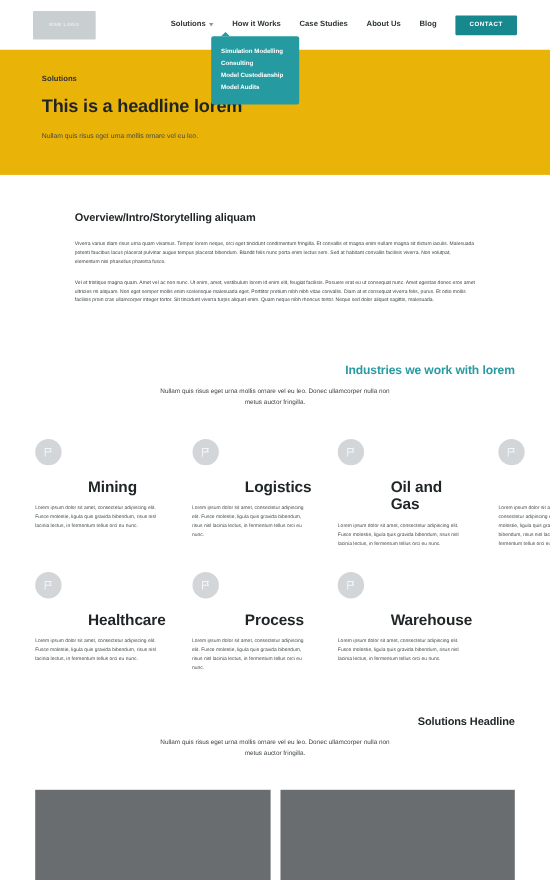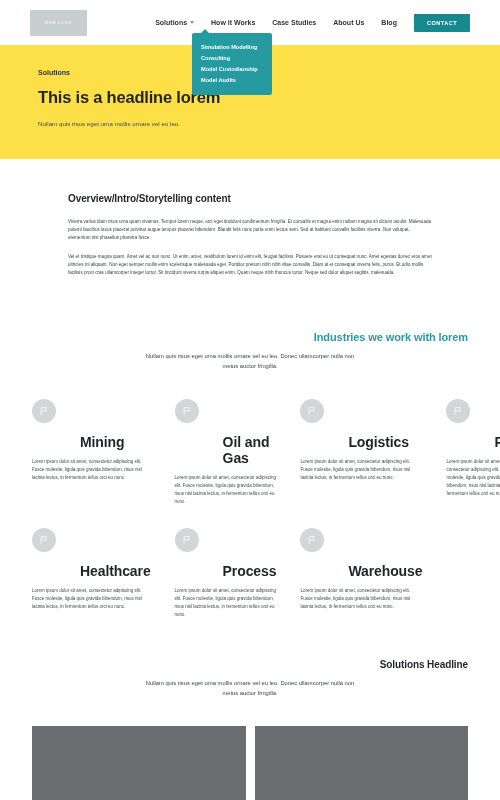--- a/index.html
+++ b/index.html
@@ -96,21 +96,21 @@
     font-size:5.6px;
     font-weight:700;
     color:#ffffff;
     line-height:11px;
     white-space:nowrap;
     cursor:pointer;
   }
 
   
   .hero{
-    background:#fde047;
+    background:#eab308;
     padding:24px 38px 30px 38px;
     position:relative;
     z-index:5;
   }
   .eyebrow{
     font-size:7px;
     font-weight:700;
     color:#2f3436;
     margin-bottom:12px;
   }
@@ -251,21 +251,21 @@
   <div class="dd-item">Model Audits</div>
 </div>
 
 <section class="hero">
   <div class="eyebrow">Solutions</div>
   <h1 class="hero-title">This is a headline lorem</h1>
   <p class="hero-sub">Nullam quis risus eget urna mollis ornare vel eu leo.</p>
 </section>
 
 <section class="overview">
-  <h2 class="section-h2">Overview/Intro/Storytelling content</h2>
+  <h2 class="section-h2">Overview/Intro/Storytelling aliquam</h2>
   <p class="body-p">Viverra varius diam risus urna quam vivamus. Tempor lorem neque, orci eget tincidunt condimentum fringilla. Et convallis et magna enim nullam magna sit dictum iaculis. Malesuada potenti faucibus lacus placerat pulvinar augue tempus placerat bibendum. Blandit felis nunc porta enim lectus sem. Sed at habitant convallis facilisis viverra. Non volutpat, elementum nisi phasellus pharetra fusce.</p>
   <p class="body-p">Vel et tristique magna quam. Amet vel ac non nunc. Ut enim, amet, vestibulum lorem id enim elit, feugiat facilisis. Posuere erat eu ut consequat nunc. Amet egestas donec eros amet ultricies mi aliquam. Non eget semper mollis enim scelerisque malesuada eget. Porttitor pretium nibh nibh vitae convallis. Diam at et consequat viverra felis, purus. Et odio mollis facilisis proin cras ullamcorper integer tortor. Sit tincidunt viverra turpis aliquet enim. Quam neque nibh rhoncus tortor. Neque sed dolor aliquet sagittis, malesuada.</p>
 </section>
 
 <section class="industries">
   <div class="center-head">
     <h2 class="teal-h2">Industries we work with lorem</h2>
     <p class="center-sub">Nullam quis risus eget urna mollis ornare vel eu leo. Donec ullamcorper nulla non metus auctor fringilla.</p>
   </div>
 
@@ -280,31 +280,31 @@
       <h3 class="card-title">Mining</h3>
       <p class="card-body">Lorem ipsum dolor sit amet, consectetur adipiscing elit. Fusce molestie, ligula quis gravida bibendum, risus nisl lacinia lectus, in fermentum tellus orci eu nunc.</p>
     </div>
 
     <div class="card">
       <div class="icon-circle">
         <svg width="10" height="10" viewBox="0 0 24 24" fill="none" stroke="#f3f5f6" stroke-width="2.2" stroke-linecap="round" stroke-linejoin="round">
           <path d="M5 21V4h13l-2.5 4L18 12H5"></path>
         </svg>
       </div>
+      <h3 class="card-title">Logistics</h3>
+      <p class="card-body">Lorem ipsum dolor sit amet, consectetur adipiscing elit. Fusce molestie, ligula quis gravida bibendum, risus nisl lacinia lectus, in fermentum tellus orci eu nunc.</p>
+    </div>
+
+    <div class="card">
+      <div class="icon-circle">
+        <svg width="10" height="10" viewBox="0 0 24 24" fill="none" stroke="#f3f5f6" stroke-width="2.2" stroke-linecap="round" stroke-linejoin="round">
+          <path d="M5 21V4h13l-2.5 4L18 12H5"></path>
+        </svg>
+      </div>
       <h3 class="card-title">Oil and Gas</h3>
-      <p class="card-body">Lorem ipsum dolor sit amet, consectetur adipiscing elit. Fusce molestie, ligula quis gravida bibendum, risus nisl lacinia lectus, in fermentum tellus orci eu nunc.</p>
-    </div>
-
-    <div class="card">
-      <div class="icon-circle">
-        <svg width="10" height="10" viewBox="0 0 24 24" fill="none" stroke="#f3f5f6" stroke-width="2.2" stroke-linecap="round" stroke-linejoin="round">
-          <path d="M5 21V4h13l-2.5 4L18 12H5"></path>
-        </svg>
-      </div>
-      <h3 class="card-title">Logistics</h3>
       <p class="card-body">Lorem ipsum dolor sit amet, consectetur adipiscing elit. Fusce molestie, ligula quis gravida bibendum, risus nisl lacinia lectus, in fermentum tellus orci eu nunc.</p>
     </div>
 
     <div class="card">
       <div class="icon-circle">
         <svg width="10" height="10" viewBox="0 0 24 24" fill="none" stroke="#f3f5f6" stroke-width="2.2" stroke-linecap="round" stroke-linejoin="round">
           <path d="M5 21V4h13l-2.5 4L18 12H5"></path>
         </svg>
       </div>
       <h3 class="card-title">Port</h3>

